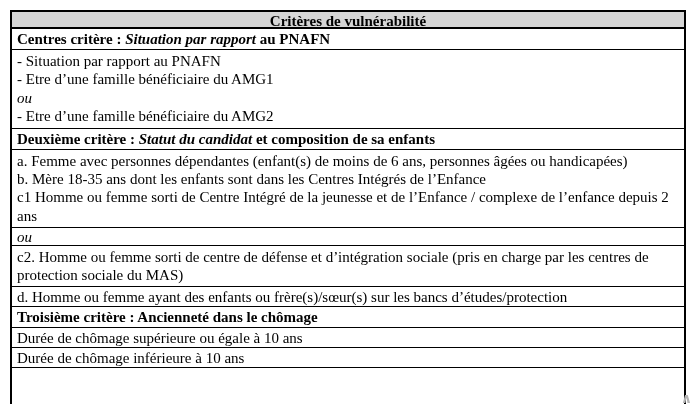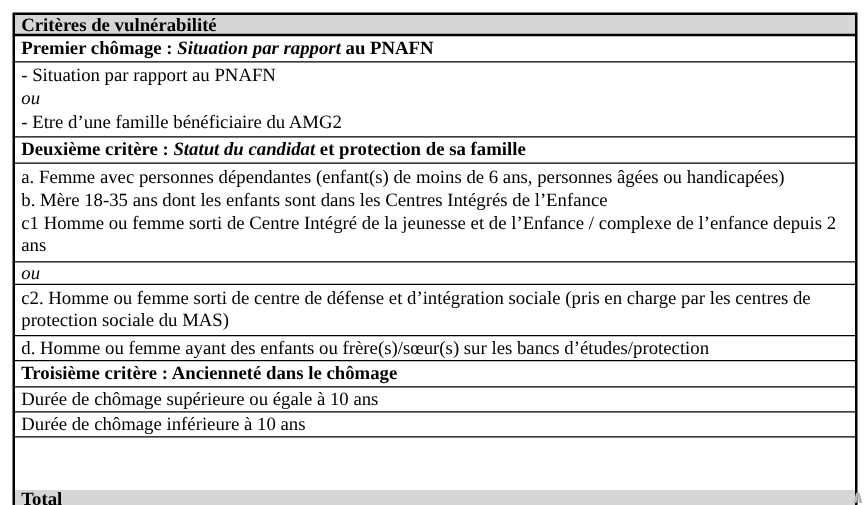--- a/index.html
+++ b/index.html
@@ -24,21 +24,21 @@
   }
   .row{
     border-bottom:1px solid var(--border_color);
     padding:1px 5px 0 5px;
     font-size:15px;
     line-height:18px;
   }
   .row:last-child{border-bottom:none;}
   .title-row{
     background:var(--shaded_bg);
-    text-align:left;
+    text-align:center;
     font-weight:bold;
     border-bottom:2px solid var(--border_color);
     height:17px;
     line-height:16px;
     font-size:15px;
   }
   .section-head{
     font-weight:bold;
     height:21px;
     line-height:19px;
@@ -69,31 +69,32 @@
 <body>
 
 <div class="page">
   <div class="vtable">
 
     <div class="row title-row">
       <span>Critères de vulnérabilité</span>
     </div>
 
     <div class="row section-head">
-      <span>Premier chômage : </span><span class="i">Situation par rapport</span><span> au PNAFN</span>
+      <span>Centres critère : </span><span class="i">Situation par rapport</span><span> au PNAFN</span>
     </div>
 
     <div class="row multi">
       <div class="line">- Situation par rapport au PNAFN</div>
+      <div class="line">- Etre d’une famille bénéficiaire du AMG1</div>
       <div class="line i">ou</div>
       <div class="line">- Etre d’une famille bénéficiaire du AMG2</div>
     </div>
 
     <div class="row section-head">
-      <span>Deuxième critère :  </span><span class="i">Statut du candidat</span><span> et protection de sa famille</span>
+      <span>Deuxième critère :  </span><span class="i">Statut du candidat</span><span> et composition de sa enfants</span>
     </div>
 
     <div class="row multi">
       <div class="line">a. Femme avec personnes dépendantes (enfant(s) de moins de 6 ans, personnes âgées ou handicapées)</div>
       <div class="line">b. Mère 18-35 ans dont les enfants sont dans les Centres Intégrés de l’Enfance</div>
       <div class="line">c1 Homme ou femme sorti de Centre Intégré de la jeunesse et de l’Enfance / complexe de l’enfance depuis 2 ans</div>
     </div>
 
     <div class="row row-ou i">ou</div>
 

